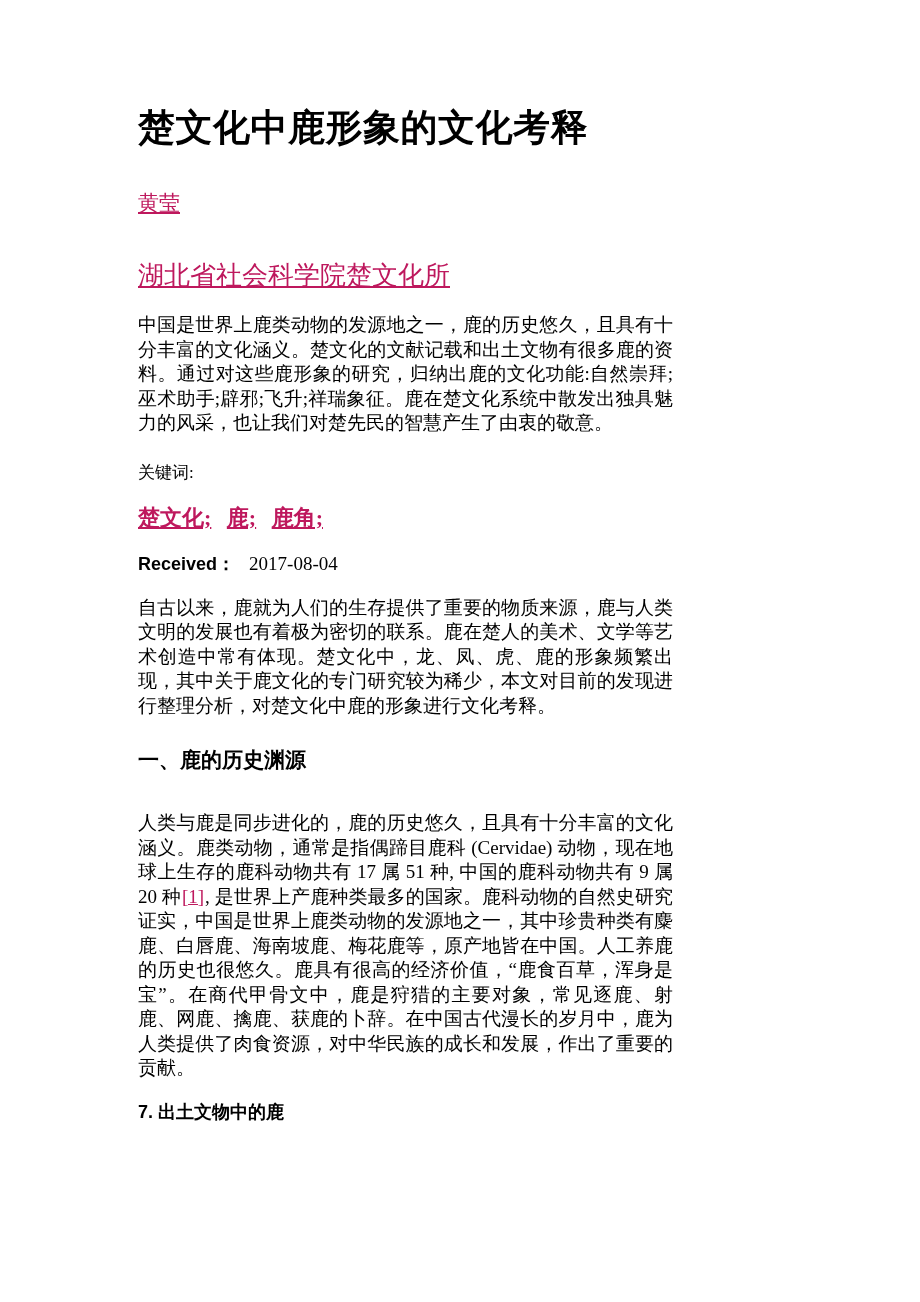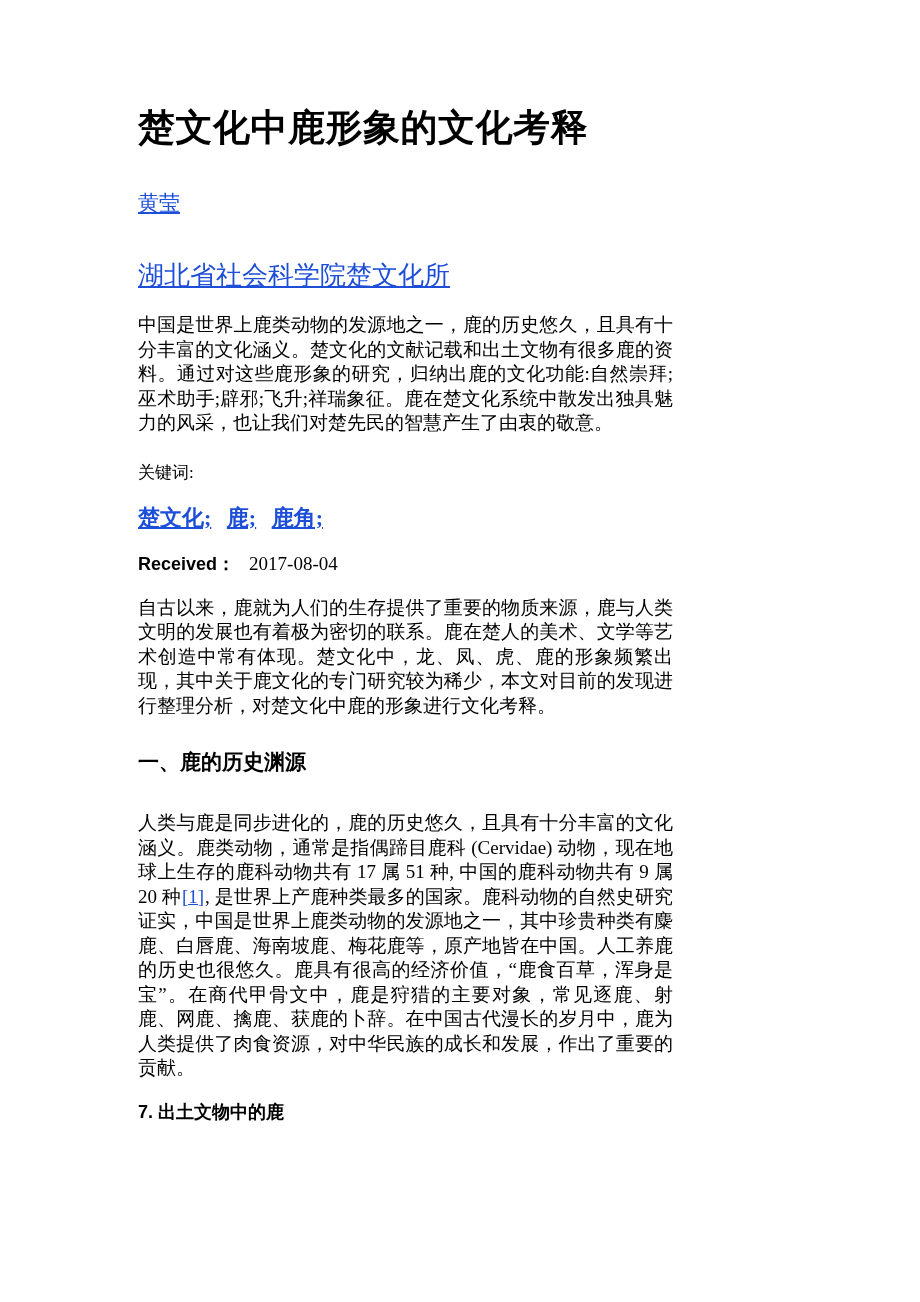--- a/index.html
+++ b/index.html
@@ -18,21 +18,21 @@
     font-family: "Liberation Serif", "DejaVu Serif", serif;
   }
   .title {
     margin: 0;
     font-size: 37px;
     font-weight: bold;
     line-height: 46px;
     letter-spacing: 0.5px;
     font-family: "Liberation Serif", "DejaVu Serif", serif;
   }
-  a { color: #1d4ed8; text-decoration: underline; cursor: pointer; }
+  a { color: #be185d; text-decoration: underline; cursor: pointer; }
   .author-line   { margin-top: 38px; line-height: 28px; }
   .author-line a { font-size: 21px; }
   .affil-line    { margin-top: 40px; line-height: 34px; }
   .affil-line a  { font-size: 26px; }
   .field-label {
     margin: 0;
     margin-top: 36px;
     font-size: 17px;
     line-height: 22px;
   }
@@ -57,21 +57,21 @@
     font-weight: bold;
     font-family: "Liberation Sans", "DejaVu Sans", sans-serif;
     font-size: 18px;
   }
   .section-heading {
     margin: 0;
     margin-top: 31px;
     font-size: 21px;
     font-weight: bold;
     line-height: 26px;
-    font-family: Liberation Serif, serif;
+    font-family: Liberation Mono, monospace;
   }
   .section-para { margin-top: 36px; }
   .subsection-heading {
     margin: 0;
     margin-top: 19px;
     font-size: 18px;
     font-weight: bold;
     line-height: 24px;
     font-family: "Liberation Sans", "DejaVu Sans", sans-serif;
   }

